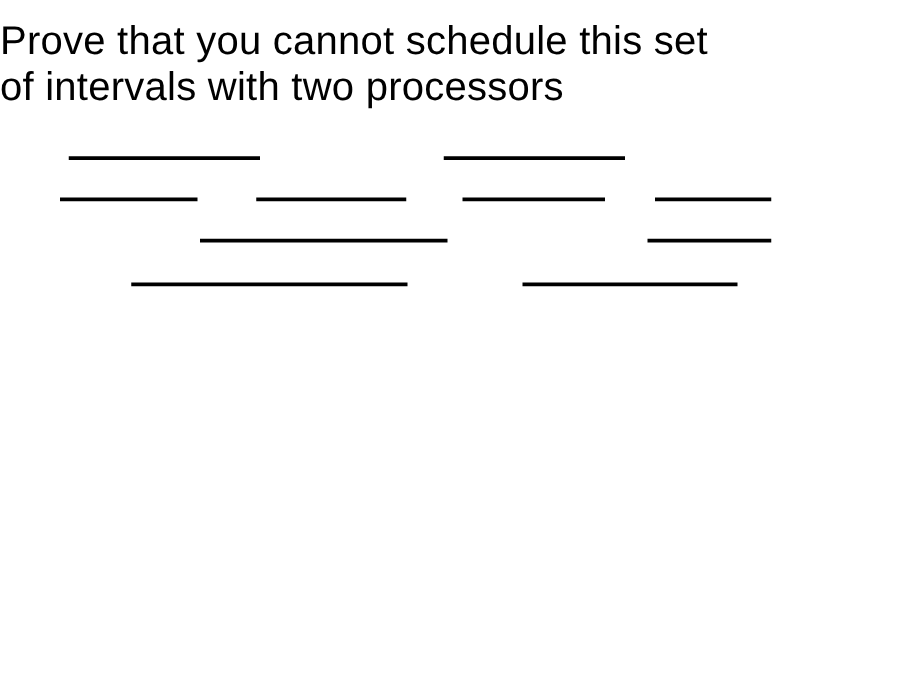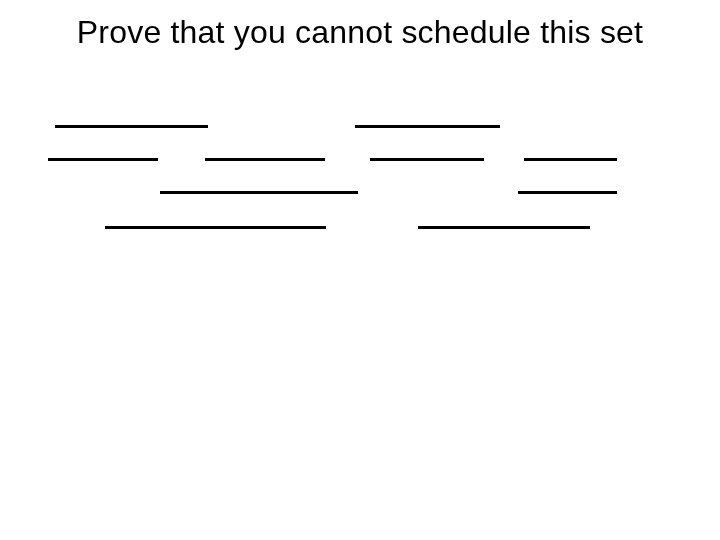--- a/index.html
+++ b/index.html
@@ -14,21 +14,21 @@
   .slide {
     position: relative;
     width: 720px;
     height: 540px;
   }
   .title {
     position: absolute;
     top: 14px;
     left: 0;
     width: 720px;
-    text-align: center;
+    text-align: left;
     font-size: 32px;
     line-height: 1.15;
     letter-spacing: 0.2px;
   }
   .intervals {
     position: absolute;
     top: 0;
     left: 0;
     width: 720px;
     height: 540px;
@@ -38,20 +38,21 @@
     height: 0;
     border-top: 3px solid #000000;
   }
 </style>
 </head>
 <body>
 
 <div class="slide">
   <div class="title">
     <span>Prove that you cannot schedule this set</span><br>
+    <span>of intervals with two processors</span>
   </div>
   <div class="intervals" id="intervals">
       <div class="interval" style="top: 125px; left: 55px; width: 153px;"></div>
       <div class="interval" style="top: 125px; left: 355px; width: 145px;"></div>
       <div class="interval" style="top: 158px; left: 48px; width: 110px;"></div>
       <div class="interval" style="top: 158px; left: 205px; width: 120px;"></div>
       <div class="interval" style="top: 158px; left: 370px; width: 114px;"></div>
       <div class="interval" style="top: 158px; left: 524px; width: 93px;"></div>
       <div class="interval" style="top: 191px; left: 160px; width: 198px;"></div>
       <div class="interval" style="top: 191px; left: 518px; width: 99px;"></div>

